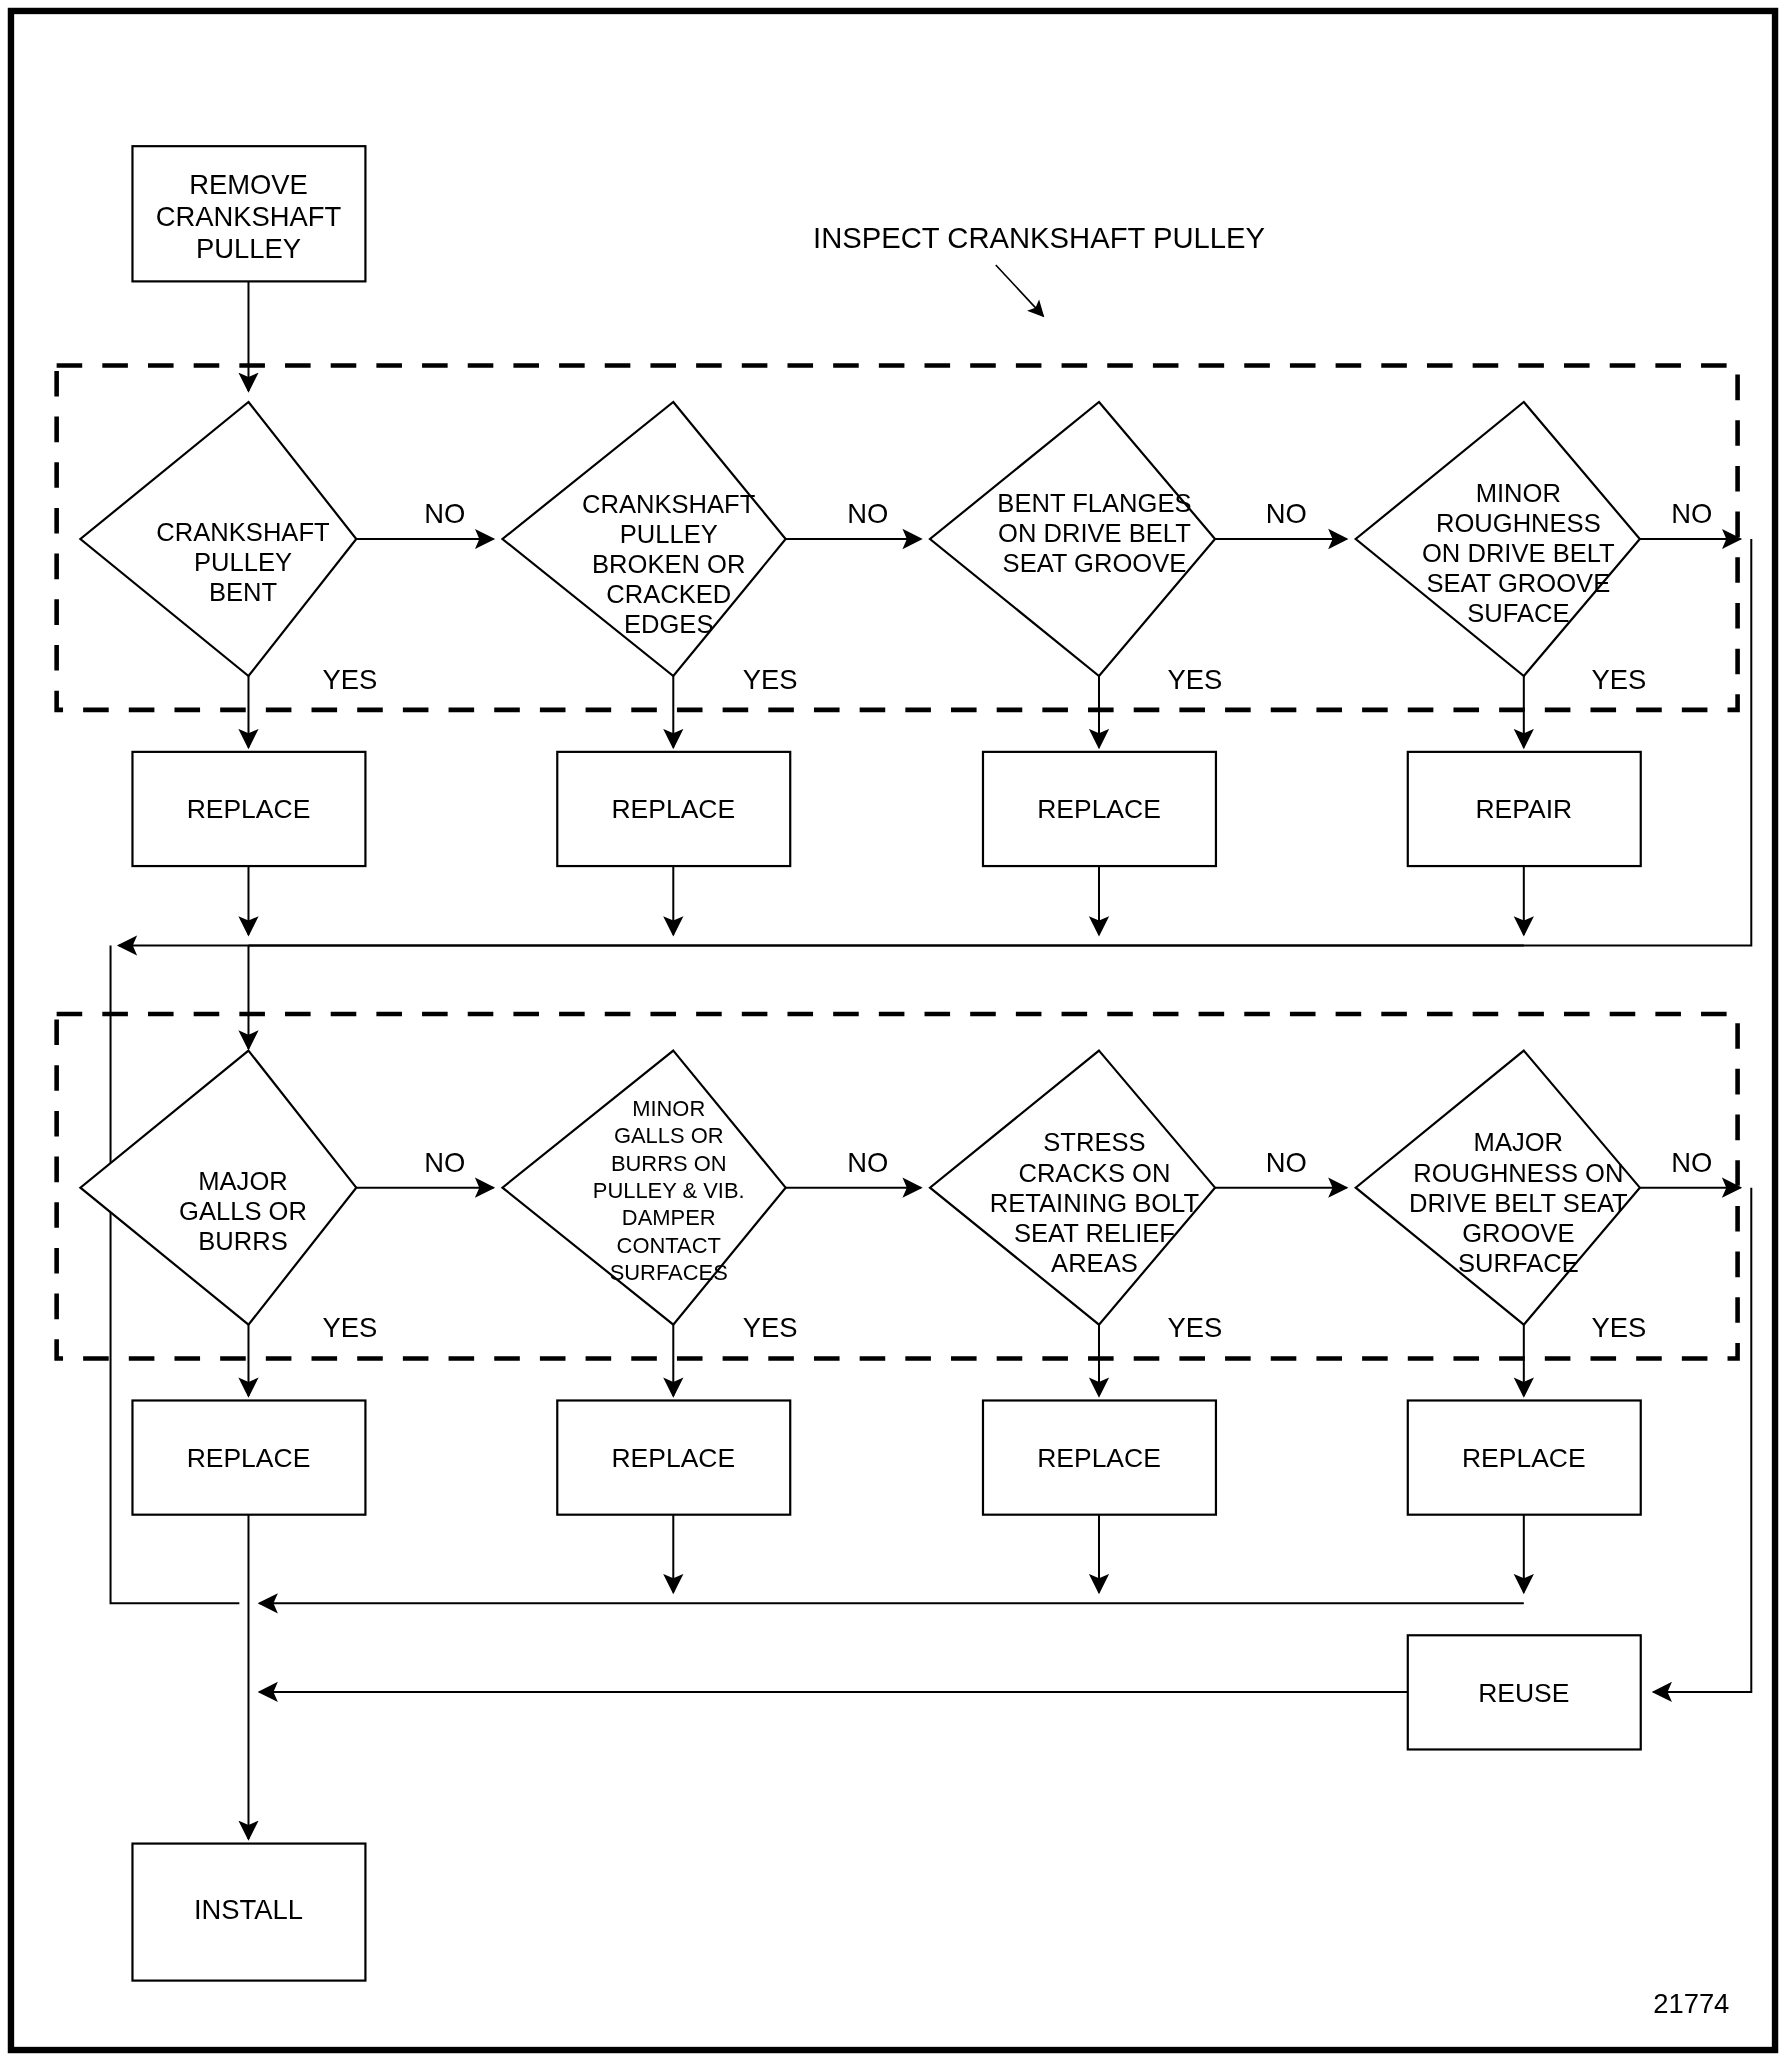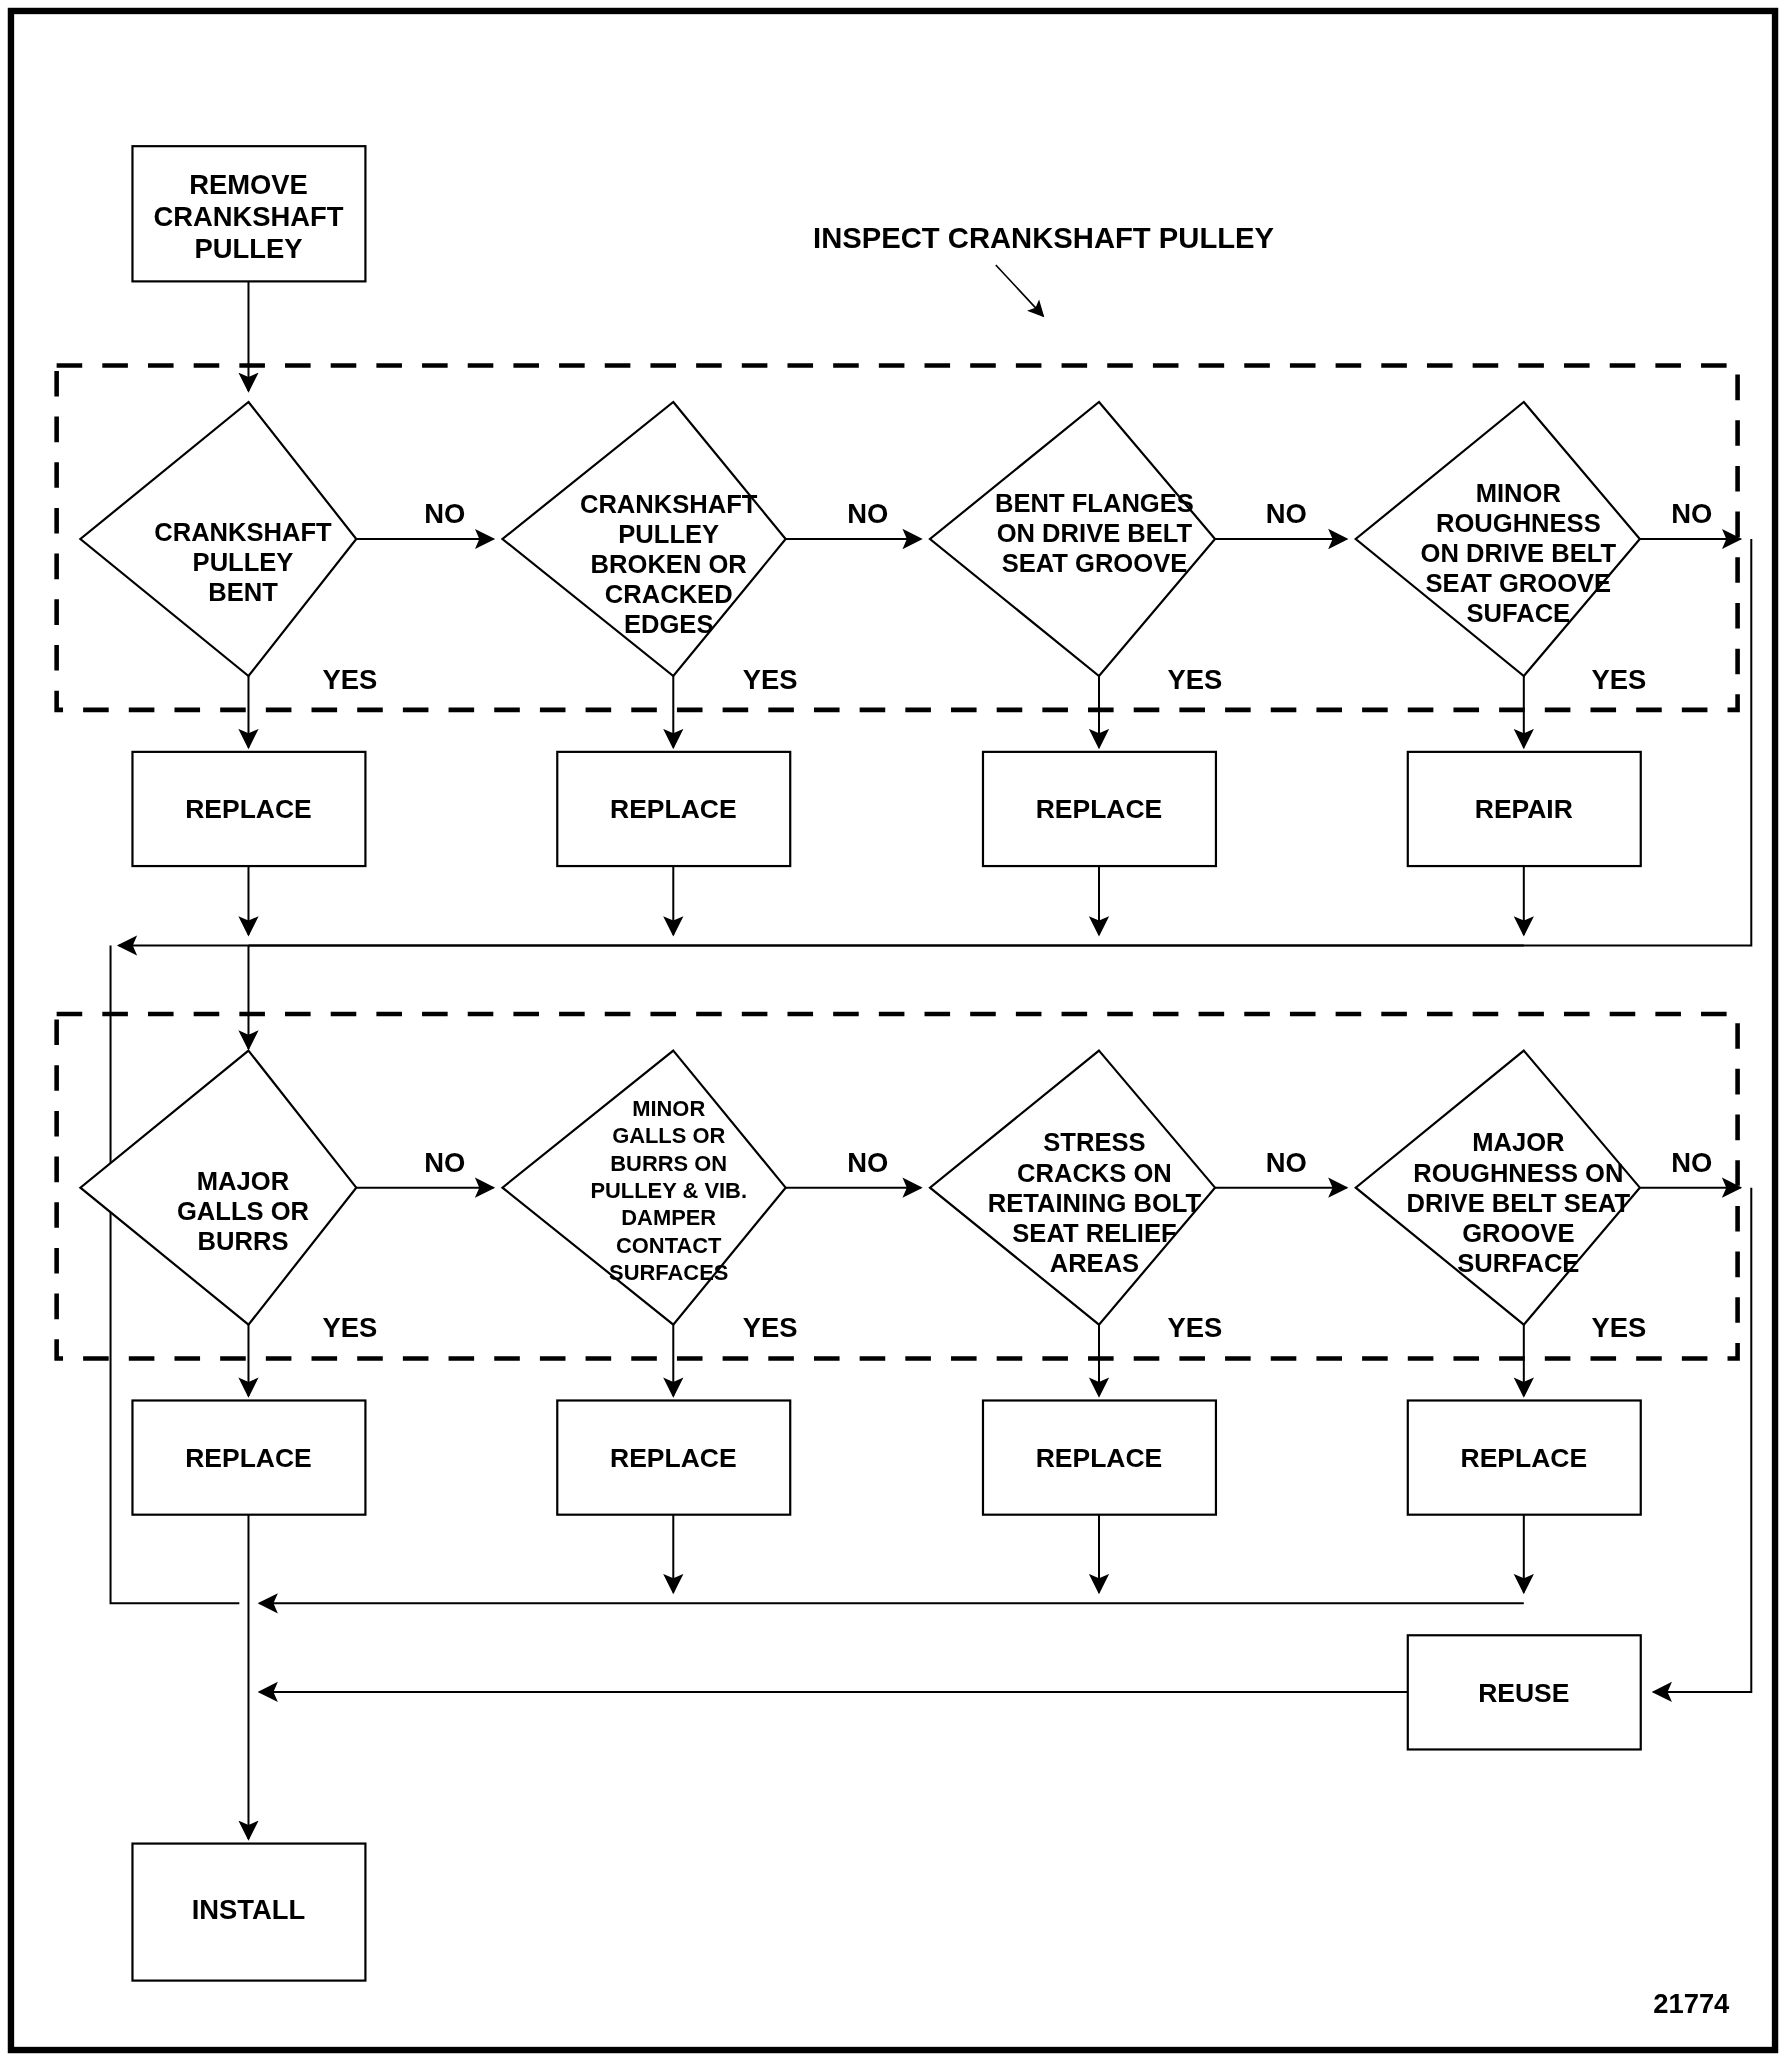--- a/index.html
+++ b/index.html
@@ -7,21 +7,20 @@
     padding: 0;
     background: #ffffff;
     font-family: "Liberation Sans", sans-serif;
   }
   #page {
     position: relative;
     width: 1786px;
     height: 2061px;
     background: #ffffff;
     overflow: hidden;
-    font-weight: bold;
   }
   svg#chart {
     display: block;
     width: 1786px;
     height: 2061px;
   }
   .node-text {
     font-family: "Liberation Sans", sans-serif;
     fill: #000000;
     text-anchor: middle;

